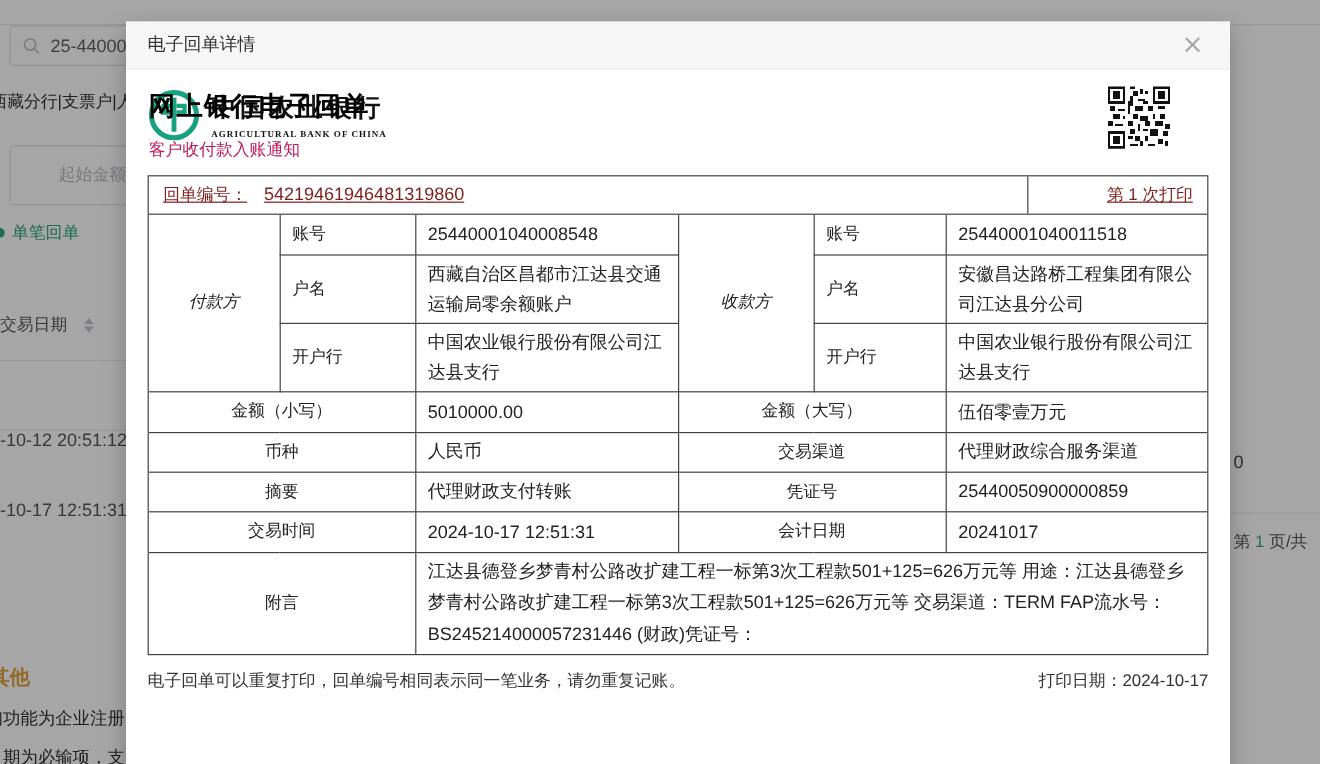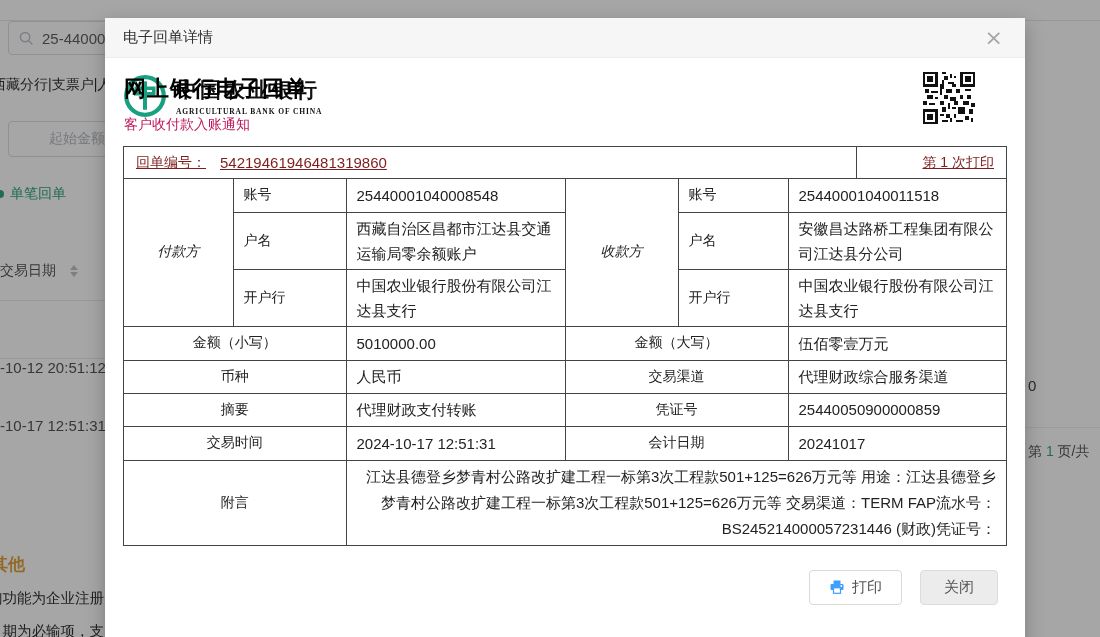--- a/index.html
+++ b/index.html
@@ -6,21 +6,21 @@
   html,body { width:1100px; height:637px; overflow:hidden; }
   body { position:relative; font-family:"Liberation Sans","DejaVu Sans",sans-serif; background:#fff; }
 
   
   .bg { position:absolute; inset:0; background:#fff; z-index:0; }
   .top-line { position:absolute; left:0; top:20px; width:1100px; border-top:1px solid #e4e7ed; }
   .search-box { position:absolute; left:8px; top:21px; width:292px; height:34px; border:1px solid #dcdfe6;
                 border-radius:4px; background:#fff; display:flex; align-items:center; gap:8px;
                 padding:0 10px; font-size:15px; color:#606266; }
   .filter-text { position:absolute; left:-8px; top:76px; font-size:14px; color:#303133; white-space:nowrap; }
-  .amount-box { position:absolute; left:8px; top:121px; width:112px; height:36px; border:1px solid #dcdfe6;
+  .amount-box { position:absolute; left:8px; top:121px; width:112px; height:50px; border:1px solid #dcdfe6;
                 border-radius:4px; background:#fff; display:flex; align-items:center; justify-content:flex-end;
                 padding-right:14px; font-size:14px; color:#b6bac2; }
   .single-receipt { position:absolute; left:0; top:185px; display:flex; align-items:center; gap:6px;
                     font-size:14px; color:#2fa77e; white-space:nowrap; }
   .single-receipt .dot { width:8px; height:8px; border-radius:50%; background:#2fa77e; margin-left:-4px; }
   .date-header { position:absolute; left:0; top:262px; display:flex; align-items:center; gap:14px;
                  font-size:14px; color:#555; white-space:nowrap; }
   .sort { display:inline-flex; flex-direction:column; gap:2px; }
   .sort i { display:block; width:0; height:0; border-left:4px solid transparent; border-right:4px solid transparent; }
   .sort .up { border-bottom:5px solid #c0c4cc; }
@@ -69,21 +69,21 @@
 
   table.rcpt { width:100%; border-collapse:collapse; border-style:hidden; table-layout:fixed;
                font-size:14px; color:#222; }
   table.rcpt td { border:1px solid #444; padding:3px 10px; vertical-align:middle; }
   td.group { text-align:center;font-style:italic; }
   td.lbl { padding-left:14px; }
   td.lbl2 { text-align:center; }
   td.val { font-size:15px; line-height:25px; }
   tr.h33 { height:33px; } tr.h55 { height:55px; } tr.h34 { height:34px; }
   tr.memo { height:79px; }
-  td.memo-val { font-size:15px; line-height:26px; text-align:right; padding:4px 12px;margin-top:16px; }
+  td.memo-val { font-size:15px; line-height:26px; text-align:left; padding:4px 12px;margin-top:16px; }
 
   .note-row { display:flex; justify-content:space-between; margin:13px 18px 0; font-size:14px; color:#333; }
   .btn-row { display:flex; justify-content:flex-end; gap:18px; margin:24px 27px 0; }
   .btn { display:flex; align-items:center; gap:7px; border-radius:4px; font-size:15px; color:#555;
          padding:7px 19px; cursor:pointer; }
   .btn-print { background:#fff; border:1px solid #d9d9d9; }
   .btn-close { background:#ececec; border:1px solid #dcdcdc; padding:7px 23px; }
 </style>
 </head>
 <body>
@@ -277,29 +277,19 @@
         <td class="val">20241017</td>
       </tr>
       <tr class="memo">
         <td class="lbl2" colspan="2">附言</td>
         <td class="memo-val" colspan="4">江达县德登乡梦青村公路改扩建工程一标第3次工程款501+125=626万元等 用途：江达县德登乡梦青村公路改扩建工程一标第3次工程款501+125=626万元等 交易渠道：TERM FAP流水号：BS245214000057231446 (财政)凭证号：</td>
       </tr>
     </tbody>
       </table>
   </div>
 
-
-  <div class="btn-row">
-    <div class="btn btn-print">
-      <svg width="16" height="16" viewBox="0 0 16 16">
-        <rect x="4.5" y="1.5" width="7" height="3.5" fill="#409eff"></rect>
-        <rect x="1.5" y="5" width="13" height="6" rx="1" fill="#409eff"></rect>
-        <circle cx="12.3" cy="7" r="0.9" fill="#fff"></circle>
-        <rect x="4.5" y="8.8" width="7" height="5.5" fill="#fff" stroke="#409eff" stroke-width="1.2"></rect>
-      </svg>
-      <span>打印</span>
-    </div>
-    <div class="btn btn-close">
-      <span>关闭</span>
-    </div>
-  </div>
+  <div class="note-row">
+    <span>电子回单可以重复打印，回单编号相同表示同一笔业务，请勿重复记账。</span>
+    <span><span>打印日期：</span><span>2024-10-17</span></span>
+  </div>
+
 
 </div>
 
 </body></html>

